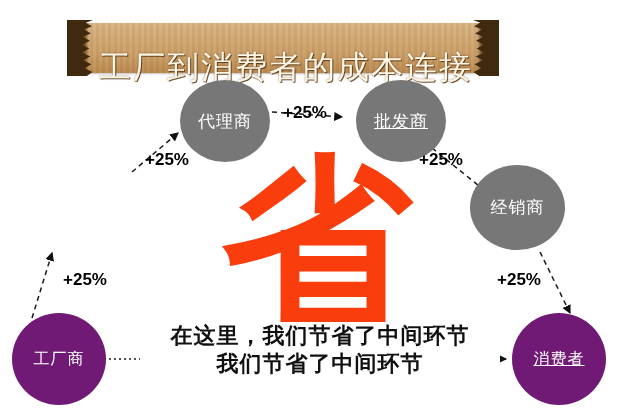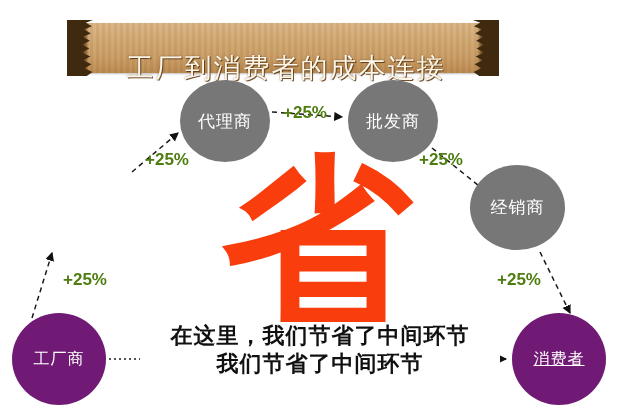--- a/index.html
+++ b/index.html
@@ -32,21 +32,21 @@
   }
   .banner-edge.left{left:-11px;
     clip-path:polygon(100% 0,72% 5%,96% 11%,66% 17%,92% 24%,60% 30%,88% 37%,58% 44%,86% 51%,56% 58%,90% 65%,62% 72%,94% 79%,68% 86%,98% 93%,76% 100%,0 100%,0 0);
   }
   .banner-edge.right{right:-11px;
     clip-path:polygon(0 0,28% 5%,4% 11%,34% 17%,8% 24%,40% 30%,12% 37%,42% 44%,14% 51%,44% 58%,10% 65%,38% 72%,6% 79%,32% 86%,2% 93%,24% 100%,100% 100%,100% 0);
   }
   .banner-title{
     position:absolute;inset:0;
     display:flex;align-items:center;justify-content:center;
-    font-size:27px;font-weight:400;letter-spacing:2px;
+    font-size:32px;font-weight:400;letter-spacing:2px;
     color:#fdf6e6;
     text-shadow:1px 1px 0 rgba(90,55,20,.85), 0 0 2px rgba(70,40,10,.6);
     padding-left:6px;
     margin-top:40px;
   }
 
   
   .node{
     position:absolute;
     display:flex;align-items:center;justify-content:center;
@@ -55,30 +55,30 @@
     font-size:17px;
     letter-spacing:1px;
     text-align:center;
     user-select:none;
   }
   .node.gray{background:#777777;}
   .node.green{background:#701a75;}
   .node.green .node-label{font-size:16px;}
 
   #node-agent   {left:180px;top:80px; width:90px;height:82px;}
-  #node-whole   {left:348px;top:80px; width:90px;height:82px;}
+  #node-whole   {left:356px;top:80px; width:90px;height:82px;text-decoration:underline;}
   #node-master  {left:52px; top:165px;width:95px;height:85px;}
   #node-dealer  {left:470px;top:165px;width:95px;height:85px;}
   #node-factory {left:12px; top:313px;width:94px;height:92px;}
   #node-consumer{left:512px;top:313px;width:94px;height:92px;text-decoration:underline;}
 
   
   .pct{
     position:absolute;
-    font-size:17px;font-weight:bold;color:#4d7c0f;
+    font-size:17px;font-weight:bold;color:#000000;
     letter-spacing:0px;
     white-space:nowrap;
   }
   #pct-top    {left:283px;top:103px;}
   #pct-left   {left:145px;top:150px;}
   #pct-right  {left:419px;top:150px;}
   #pct-bl     {left:63px; top:270px;}
   #pct-br     {left:497px;top:270px;}
 
   

